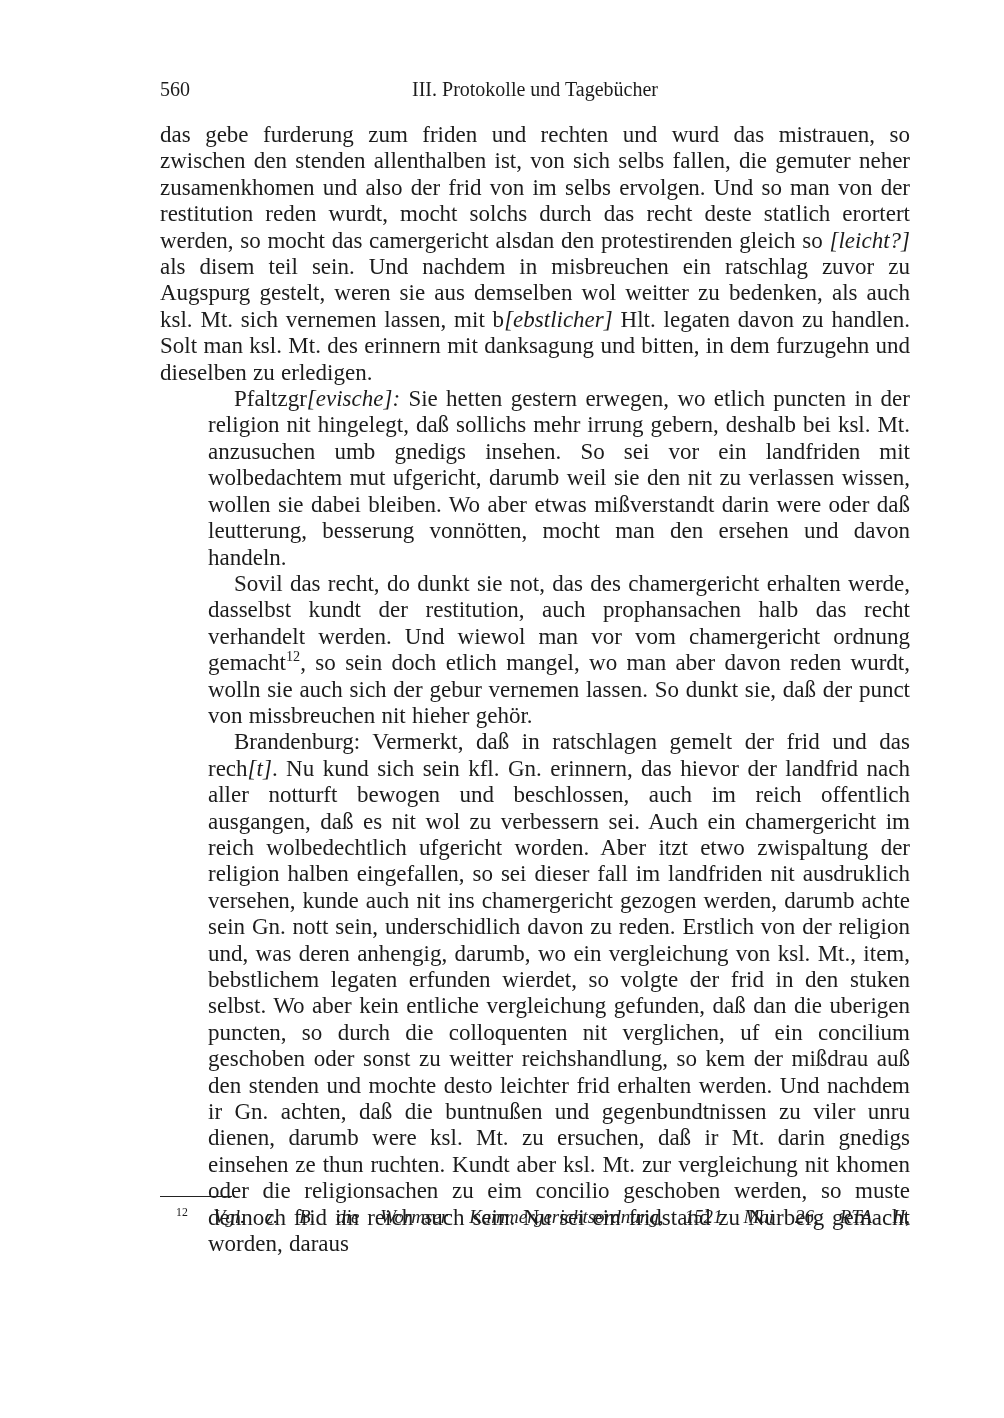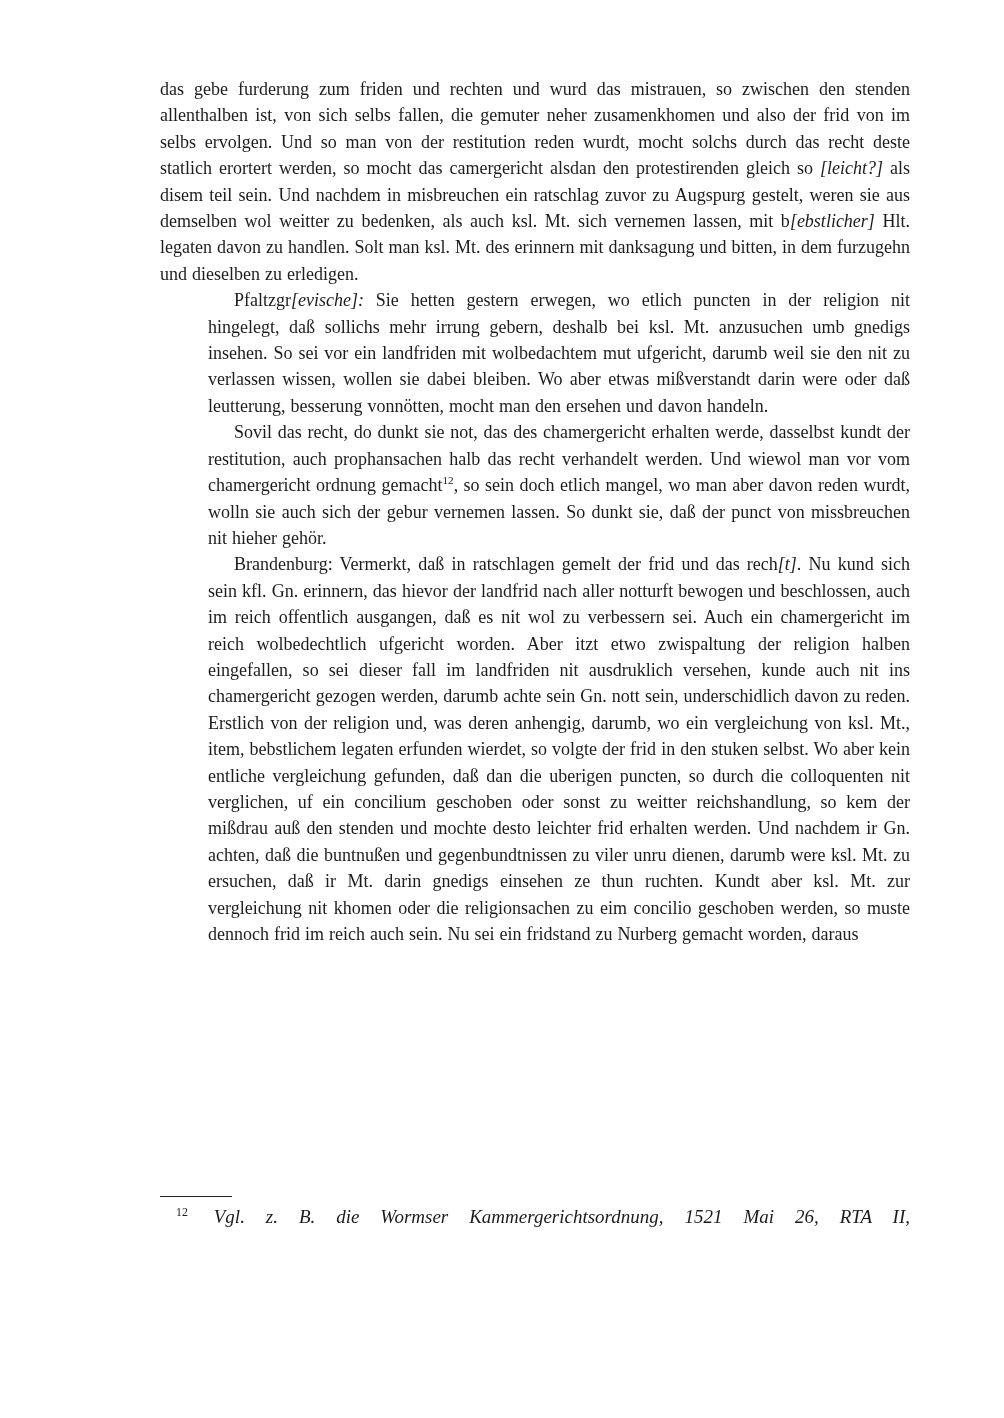--- a/index.html
+++ b/index.html
@@ -31,21 +31,21 @@
     position: absolute;
     left: 0;
     top: 0;
   }
   .running-head {
     display: block;
     text-align: center;
   }
   .body-text p {
     margin: 0;
-    font-size: 18px;
+    font-size: 23px;
     line-height: 26.4px;
     text-align: justify;
     word-spacing: 0.5px;
   }
   .body-text p.indent {
     text-indent: 26px;
     margin-left: 48px;
   }
   .body-text em, .footnote em {
     font-style: italic;
@@ -76,20 +76,24 @@
   }
   .footnote sup {
     font-style: normal;
     margin-right: 26px;
   }
 </style>
 </head>
 <body>
 
 <div class="page">
+  <header class="page-header">
+    <span class="page-number">560</span>
+    <span class="running-head">III. Protokolle und Tagebücher</span>
+  </header>
   <main class="body-text">
       <p class="para"><span>das gebe furderung zum friden und rechten und wurd das mistrauen, so zwischen den stenden allenthalben ist, von sich selbs fallen, die gemuter neher zusamenkhomen und also der frid von im selbs ervolgen. Und so man von der restitution reden wurdt, mocht solchs durch das recht deste statlich erortert werden, so mocht das camergericht alsdan den protestirenden gleich so </span><em>[leicht?]</em><span> als disem teil sein. Und nachdem in misbreuchen ein ratschlag zuvor zu Augspurg gestelt, weren sie aus demselben wol weitter zu bedenken, als auch ksl. Mt. sich vernemen lassen, mit b</span><em>[ebstlicher]</em><span> Hlt. legaten davon zu handlen. Solt man ksl. Mt. des erinnern mit danksagung und bitten, in dem furzugehn und dieselben zu erledigen.</span></p>
       <p class="para indent"><span>Pfaltzgr</span><em>[evische]:</em><span> Sie hetten gestern erwegen, wo etlich puncten in der religion nit hingelegt, daß sollichs mehr irrung gebern, deshalb bei ksl. Mt. anzusuchen umb gnedigs insehen. So sei vor ein landfriden mit wolbedachtem mut ufgericht, darumb weil sie den nit zu verlassen wissen, wollen sie dabei bleiben. Wo aber etwas mißverstandt darin were oder daß leutterung, besserung vonnötten, mocht man den ersehen und davon handeln.</span></p>
       <p class="para indent"><span>Sovil das recht, do dunkt sie not, das des chamergericht erhalten werde, dasselbst kundt der restitution, auch prophansachen halb das recht verhandelt werden. Und wiewol man vor vom chamergericht ordnung gemacht</span><sup>12</sup><span>, so sein doch etlich mangel, wo man aber davon reden wurdt, wolln sie auch sich der gebur vernemen lassen. So dunkt sie, daß der punct von missbreuchen nit hieher gehör.</span></p>
       <p class="para indent"><span>Brandenburg: Vermerkt, daß in ratschlagen gemelt der frid und das rech</span><em>[t]</em><span>. Nu kund sich sein kfl. Gn. erinnern, das hievor der landfrid nach aller notturft bewogen und beschlossen, auch im reich offentlich ausgangen, daß es nit wol zu verbessern sei. Auch ein chamergericht im reich wolbedechtlich ufgericht worden. Aber itzt etwo zwispaltung der religion halben eingefallen, so sei dieser fall im landfriden nit ausdruklich versehen, kunde auch nit ins chamergericht gezogen werden, darumb achte sein Gn. nott sein, underschidlich davon zu reden. Erstlich von der religion und, was deren anhengig, darumb, wo ein vergleichung von ksl. Mt., item, bebstlichem legaten erfunden wierdet, so volgte der frid in den stuken selbst. Wo aber kein entliche vergleichung gefunden, daß dan die uberigen puncten, so durch die colloquenten nit verglichen, uf ein concilium geschoben oder sonst zu weitter reichshandlung, so kem der mißdrau auß den stenden und mochte desto leichter frid erhalten werden. Und nachdem ir Gn. achten, daß die buntnußen und gegenbundtnissen zu viler unru dienen, darumb were ksl. Mt. zu ersuchen, daß ir Mt. darin gnedigs einsehen ze thun ruchten. Kundt aber ksl. Mt. zur vergleichung nit khomen oder die religionsachen zu eim concilio geschoben werden, so muste dennoch frid im reich auch sein. Nu sei ein fridstand zu Nurberg gemacht worden, daraus</span></p>
     </main>
 </div>
 
 <footer class="footnote-area">
   <div class="footnote-rule"></div>

